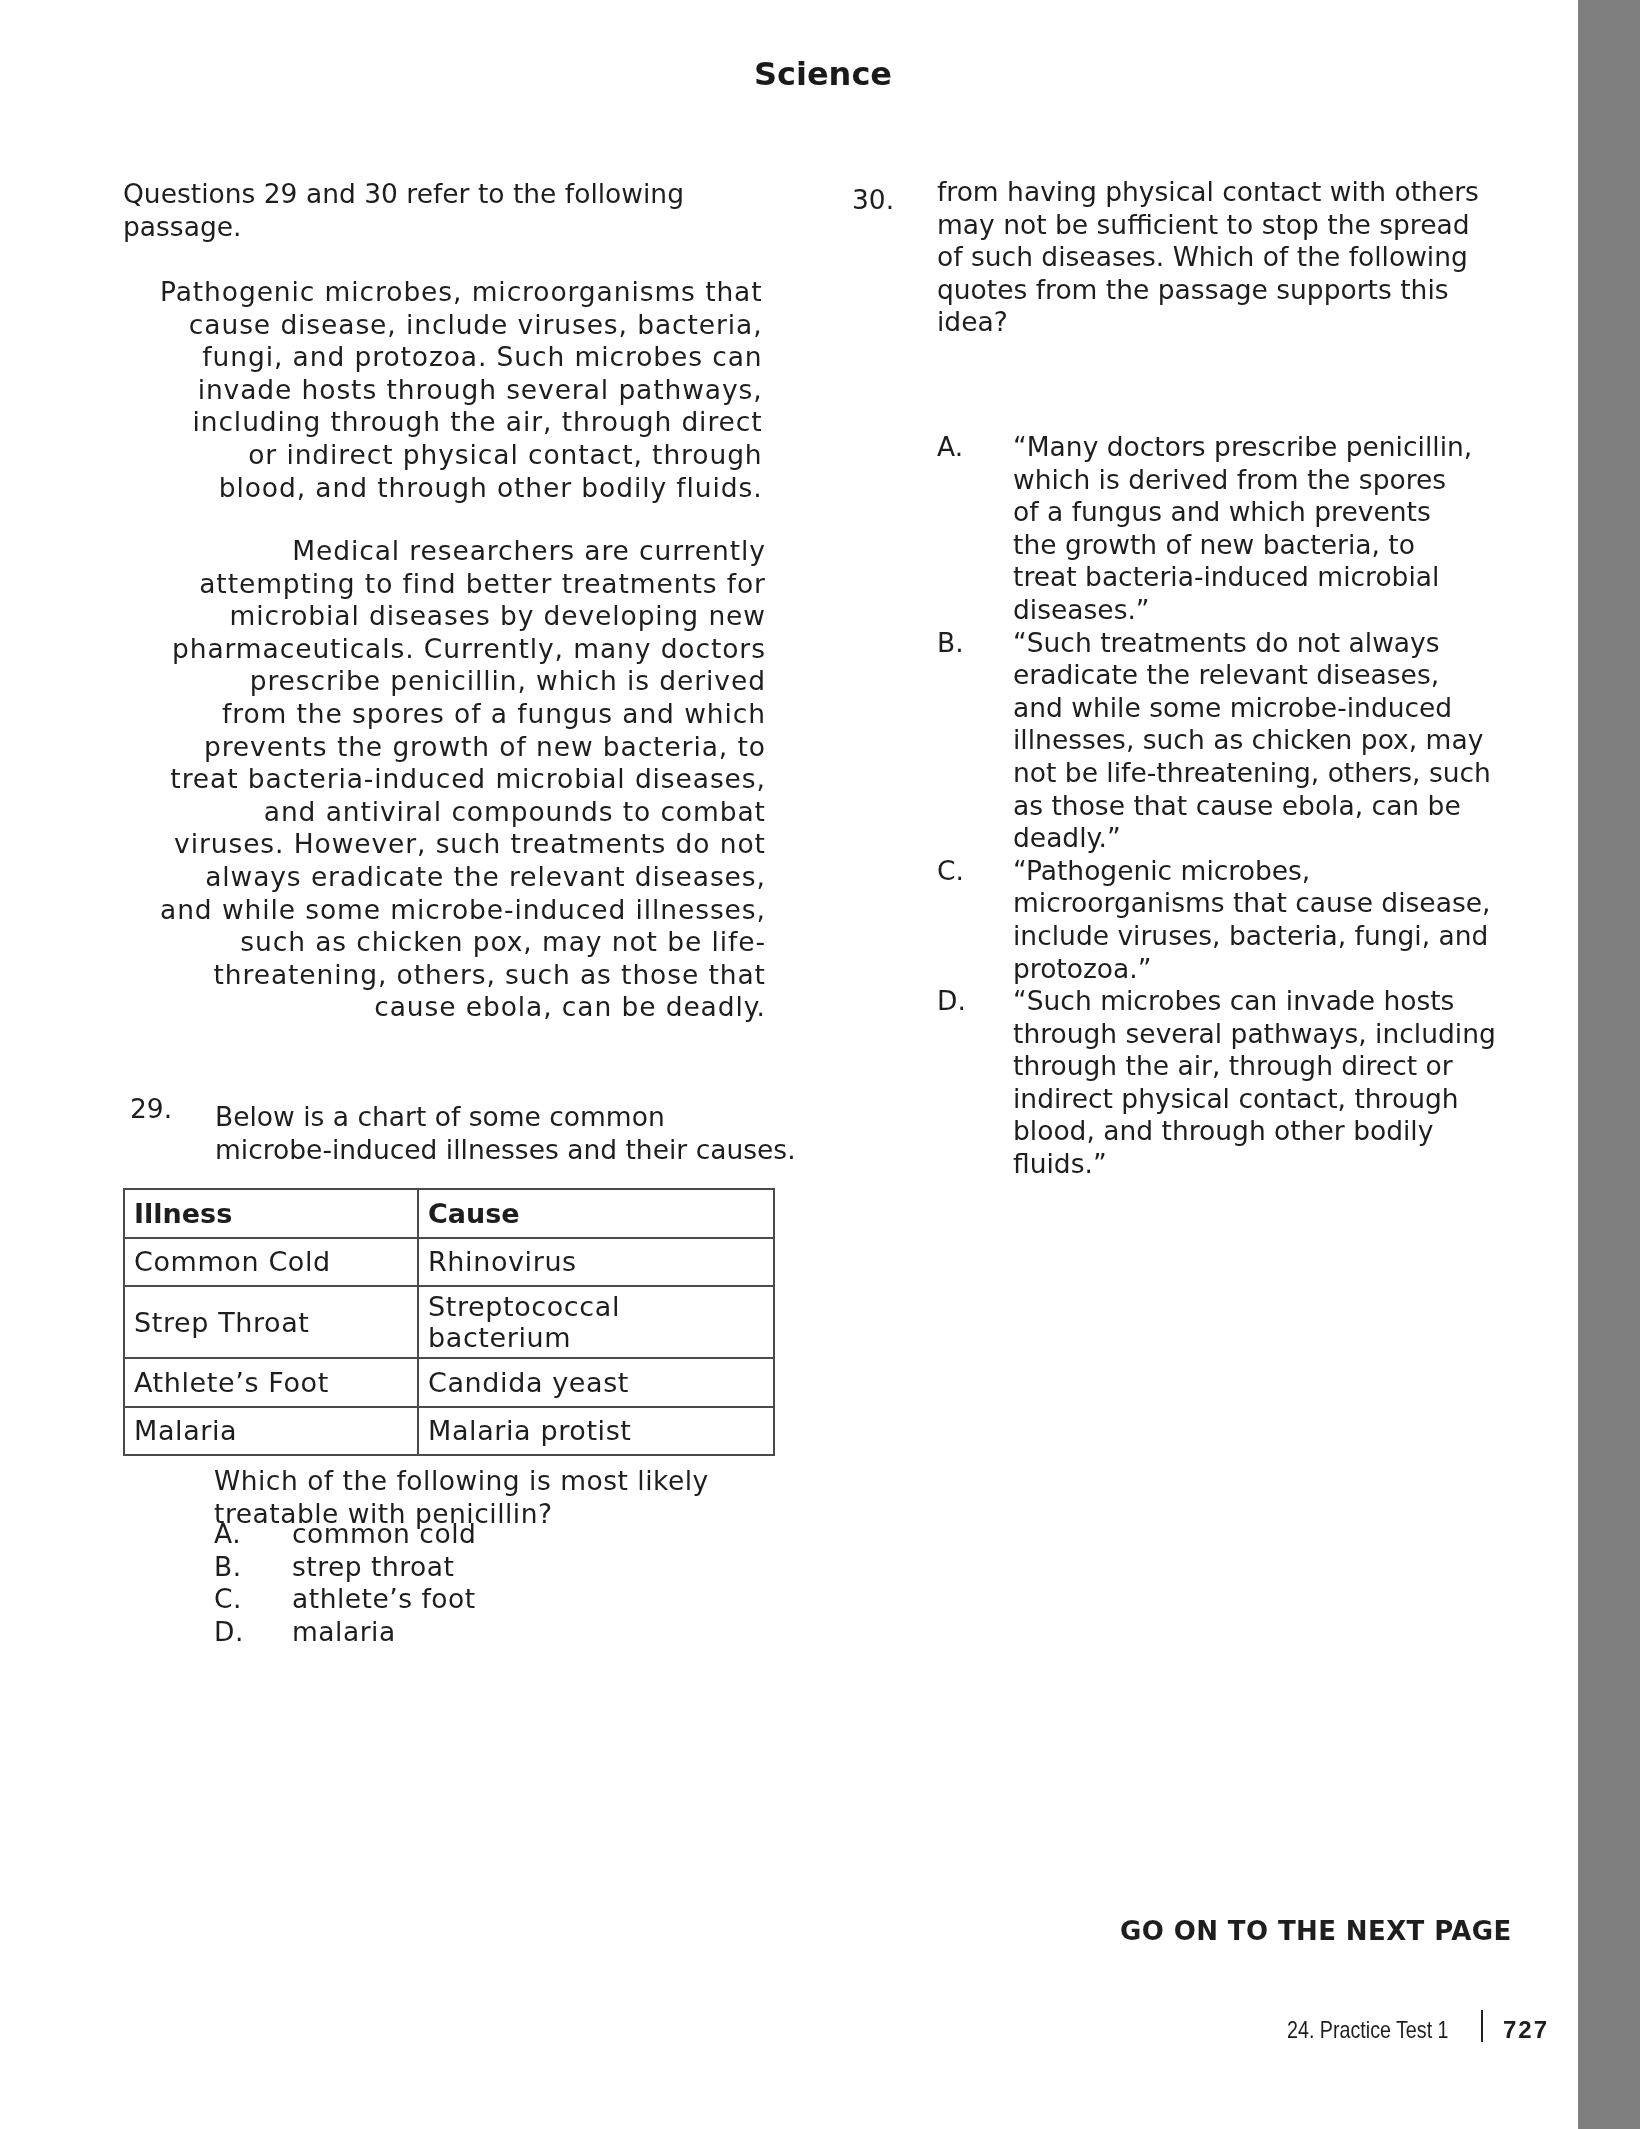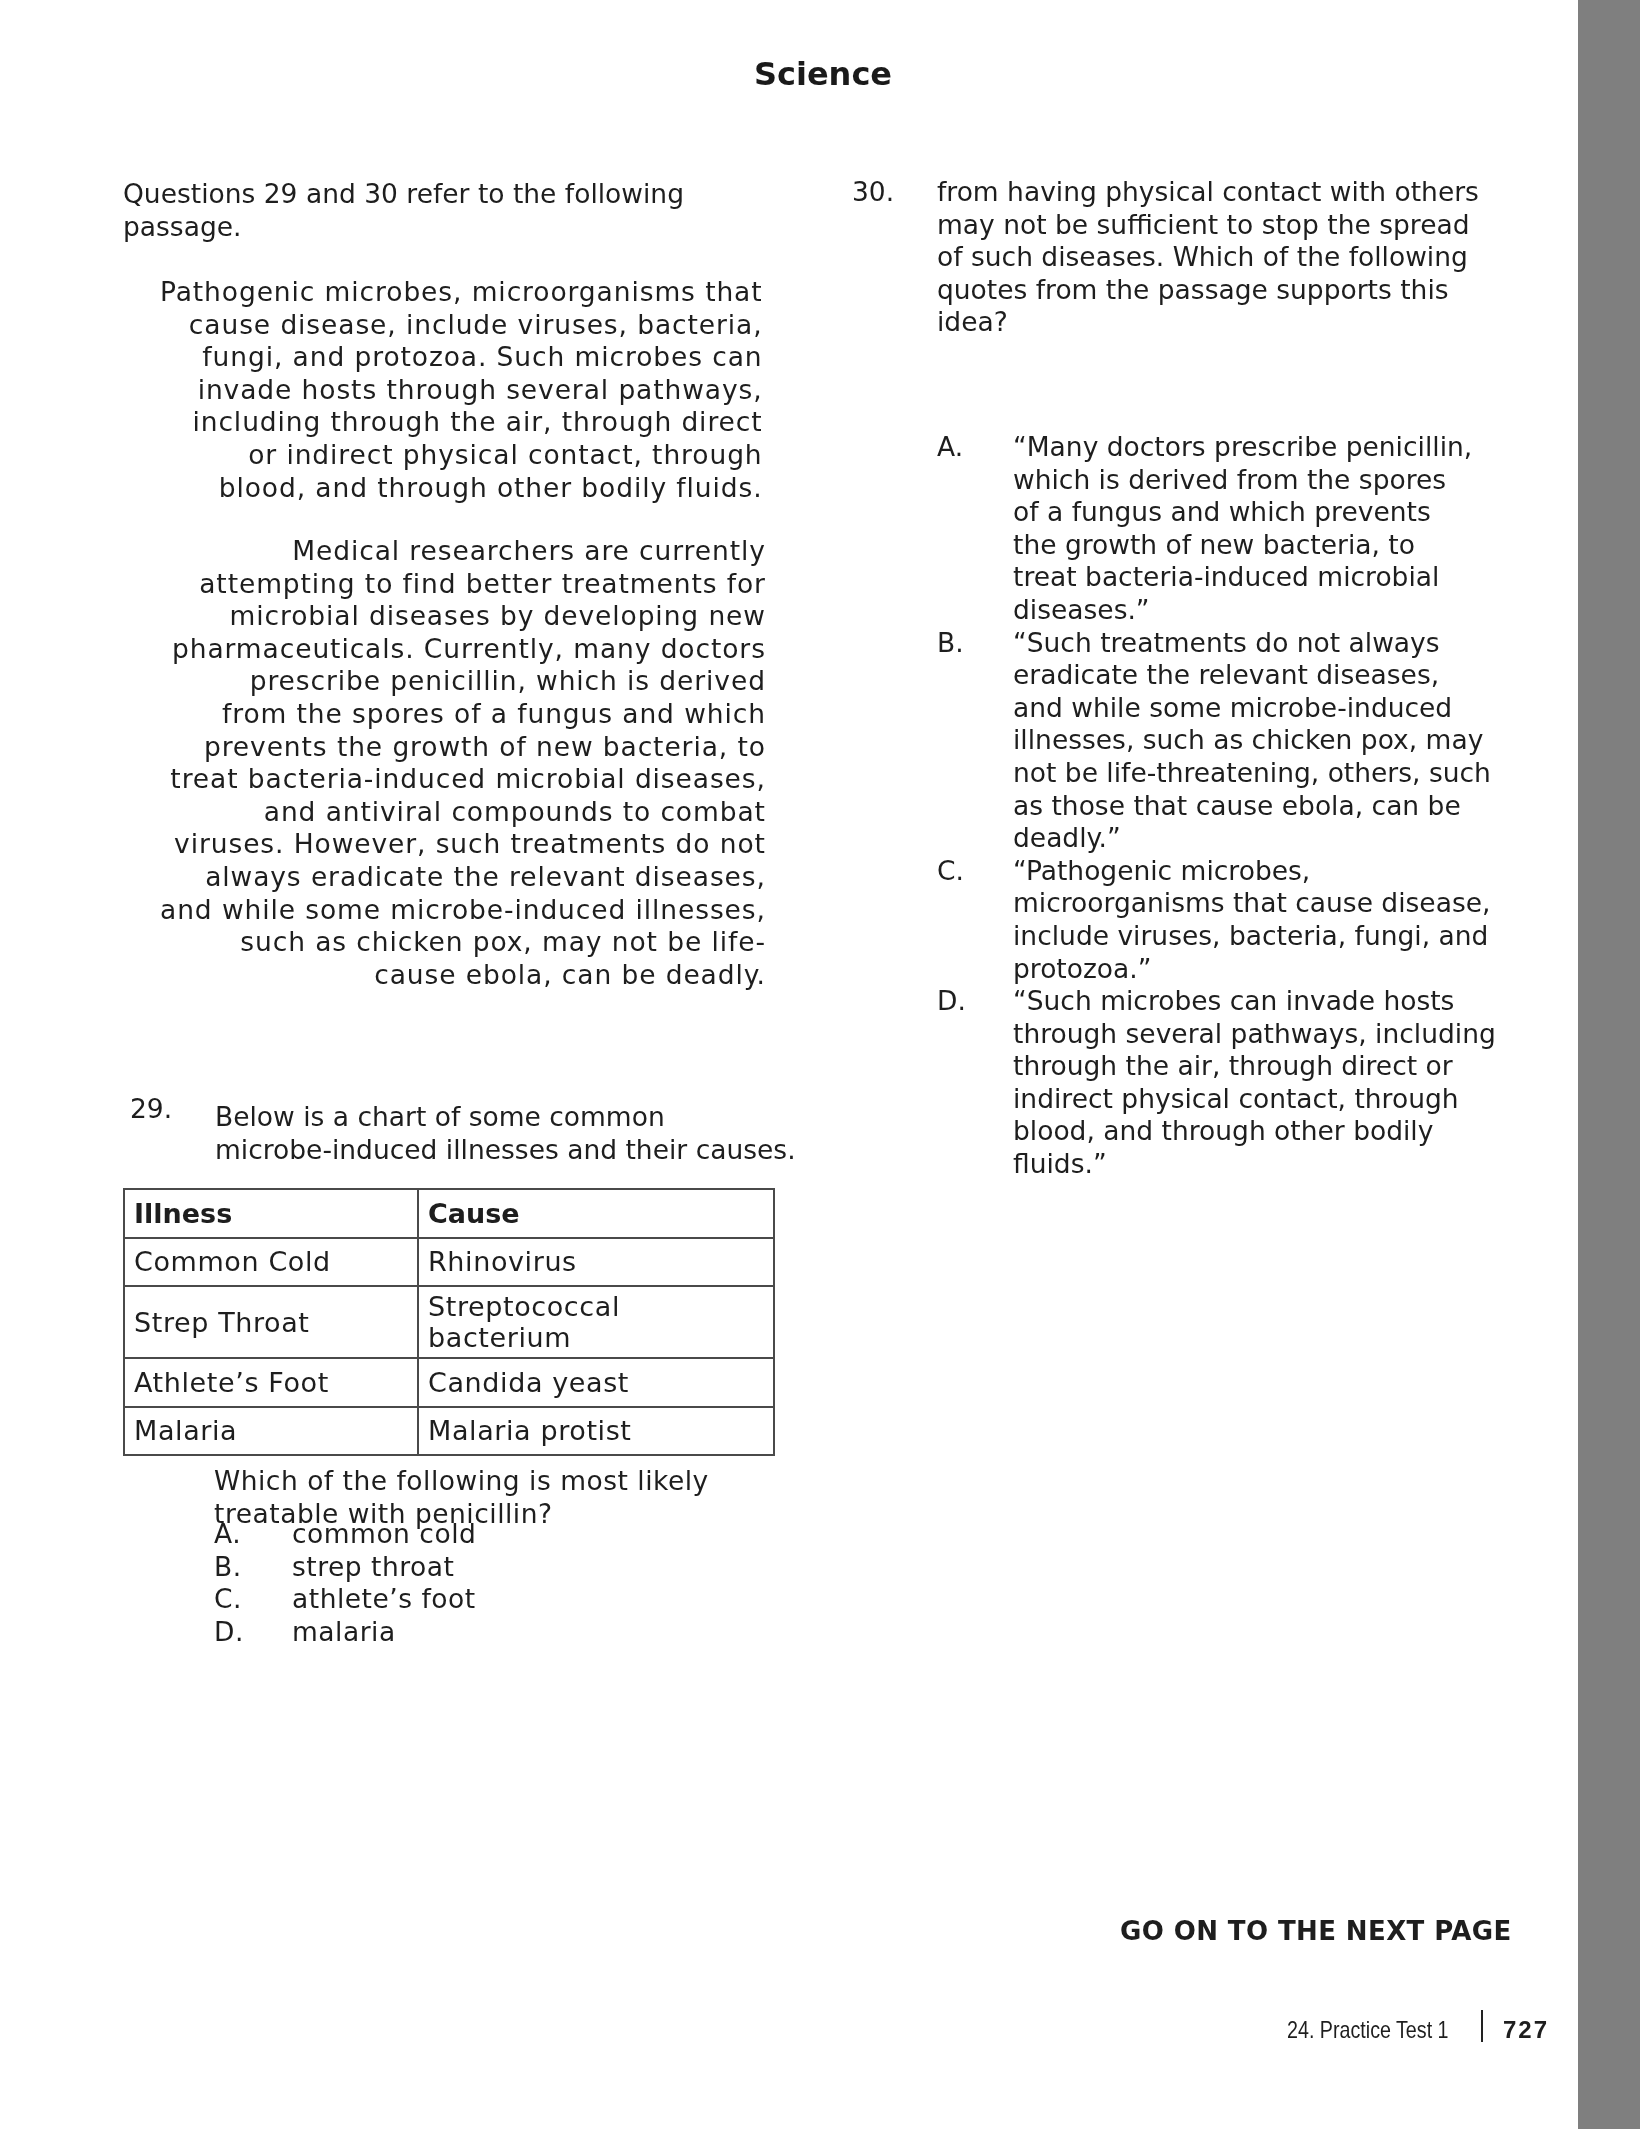--- a/index.html
+++ b/index.html
@@ -24,21 +24,21 @@
   .table td, .table th { border: 2px solid #4a4a4a; height: 38.5px; padding: 4px 9px; text-align: left; letter-spacing: 0.6px; font-weight: normal; vertical-align: middle; }
   .table th { font-weight: bold; letter-spacing: 0; }
   .table .c1 { width: 274px; }
   .q29-ask { left: 214px; top: 1465px; letter-spacing: 0.5px; }
   .opts { position: absolute; font-size: 26.5px; line-height: 32.6px; }
   .opt { display: block; height: 32.6px; white-space: nowrap; position: relative; }
   .opt .lt { position: absolute; left: 0; }
   .opt .ot { position: absolute; white-space: nowrap; }
   .q29-opts { left: 214px; top: 1518px; letter-spacing: 0.5px; }
   .q29-opts .ot { left: 78px; }
-  .q30-num { left: 852px; top: 176px; }
+  .q30-num { left: 852px; top: 184px; }
   .q30-stem { left: 937px; top: 176px; }
   .q30-opts { left: 937px; top: 431px; }
   .q30-opts .ot { left: 76px; }
   .go-next { position: absolute; left: 1120px; top: 1907px; font-size: 26px; font-weight: bold; letter-spacing: 0.4px; white-space: nowrap; margin-top: 9px; }
   .footer { position: absolute; top: 2016px; font-family: "Liberation Sans", sans-serif; font-size: 24px; white-space: nowrap; }
   .footer-chapter { left: 1287px; transform: scaleX(0.82); transform-origin: left; }
   .footer-divider { position: absolute; left: 1481px; top: 2010px; width: 2px; height: 32px; background: #222; }
   .footer-page { left: 1503px; font-weight: bold; letter-spacing: 2px; }
 </style>
 </head>
@@ -70,20 +70,21 @@
   <span class="line">pharmaceuticals. Currently, many doctors</span>
   <span class="line">prescribe penicillin, which is derived</span>
   <span class="line">from the spores of a fungus and which</span>
   <span class="line">prevents the growth of new bacteria, to</span>
   <span class="line">treat bacteria-induced microbial diseases,</span>
   <span class="line">and antiviral compounds to combat</span>
   <span class="line">viruses. However, such treatments do not</span>
   <span class="line">always eradicate the relevant diseases,</span>
   <span class="line">and while some microbe-induced illnesses,</span>
   <span class="line">such as chicken pox, may not be life-</span>
+  <span class="line">threatening, others, such as those that</span>
   <span class="line">cause ebola, can be deadly.</span>
 </div>
 
 <div class="q-num q29-num">29.</div>
 <div class="txt q29-stem">
   <span class="line">Below is a chart of some common</span>
   <span class="line">microbe-induced illnesses and their causes.</span>
 </div>
 
 <table class="table">

